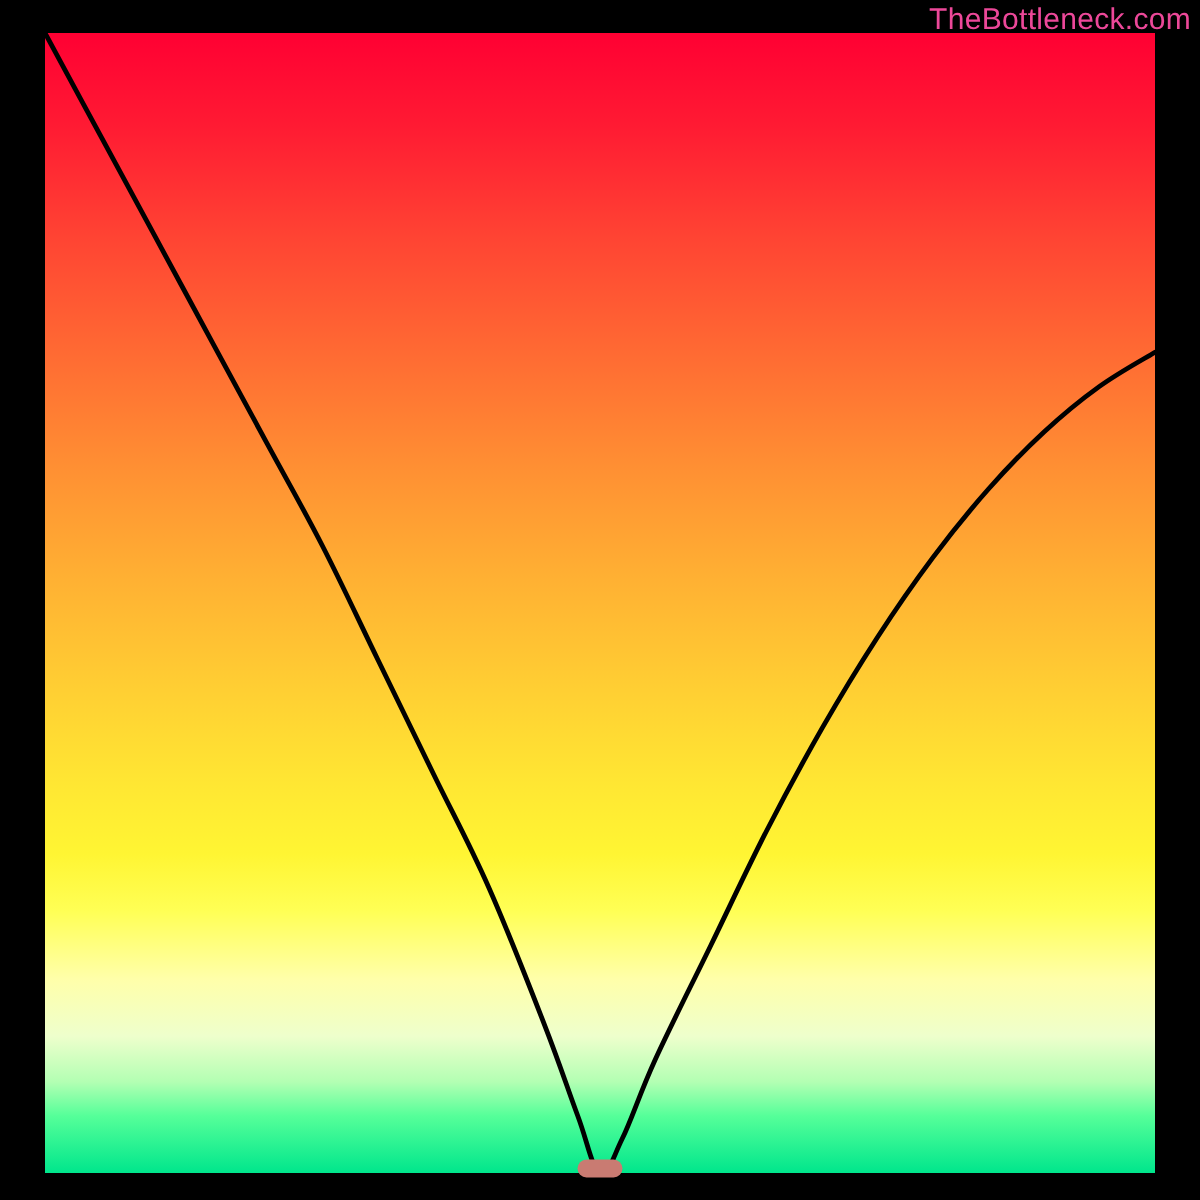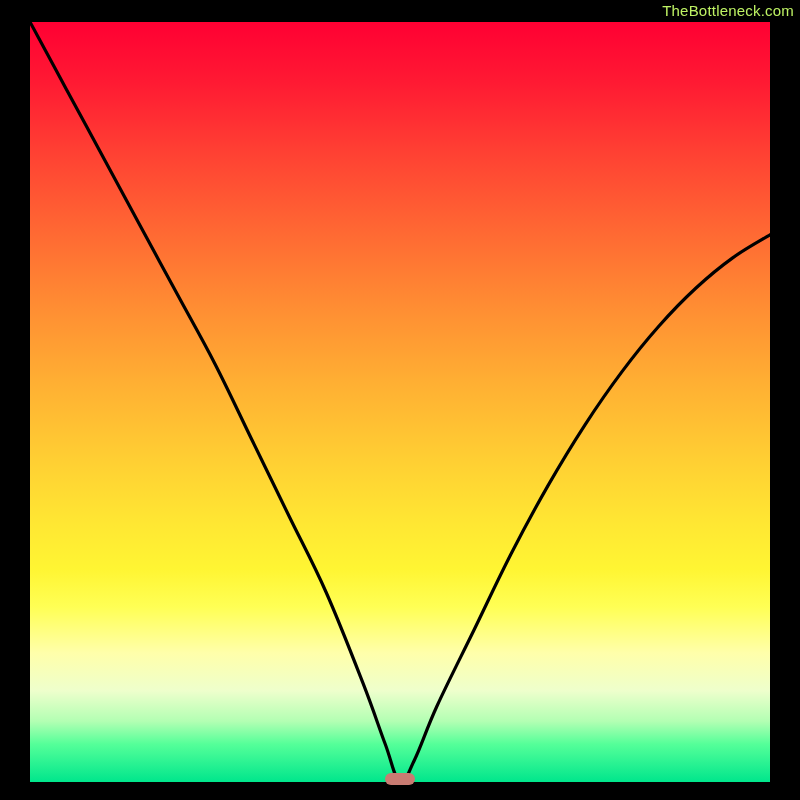--- a/index.html
+++ b/index.html
@@ -8,22 +8,22 @@
     height: 800px;
     background: #000;
     position: relative;
     font-family: Arial, sans-serif;
     overflow: hidden;
   }
   .watermark {
     position: absolute;
     top: 2px;
     right: 6px;
-    color: #bef264;
-    font-size: 15px;
+    color: #ec4899;
+    font-size: 20px;
     font-weight: 500;
     z-index: 10;
     letter-spacing: 0.2px;
   }
   .plot-area {
     position: absolute;
     top: 0;
     left: 0;
     width: 800px;
     height: 800px;

